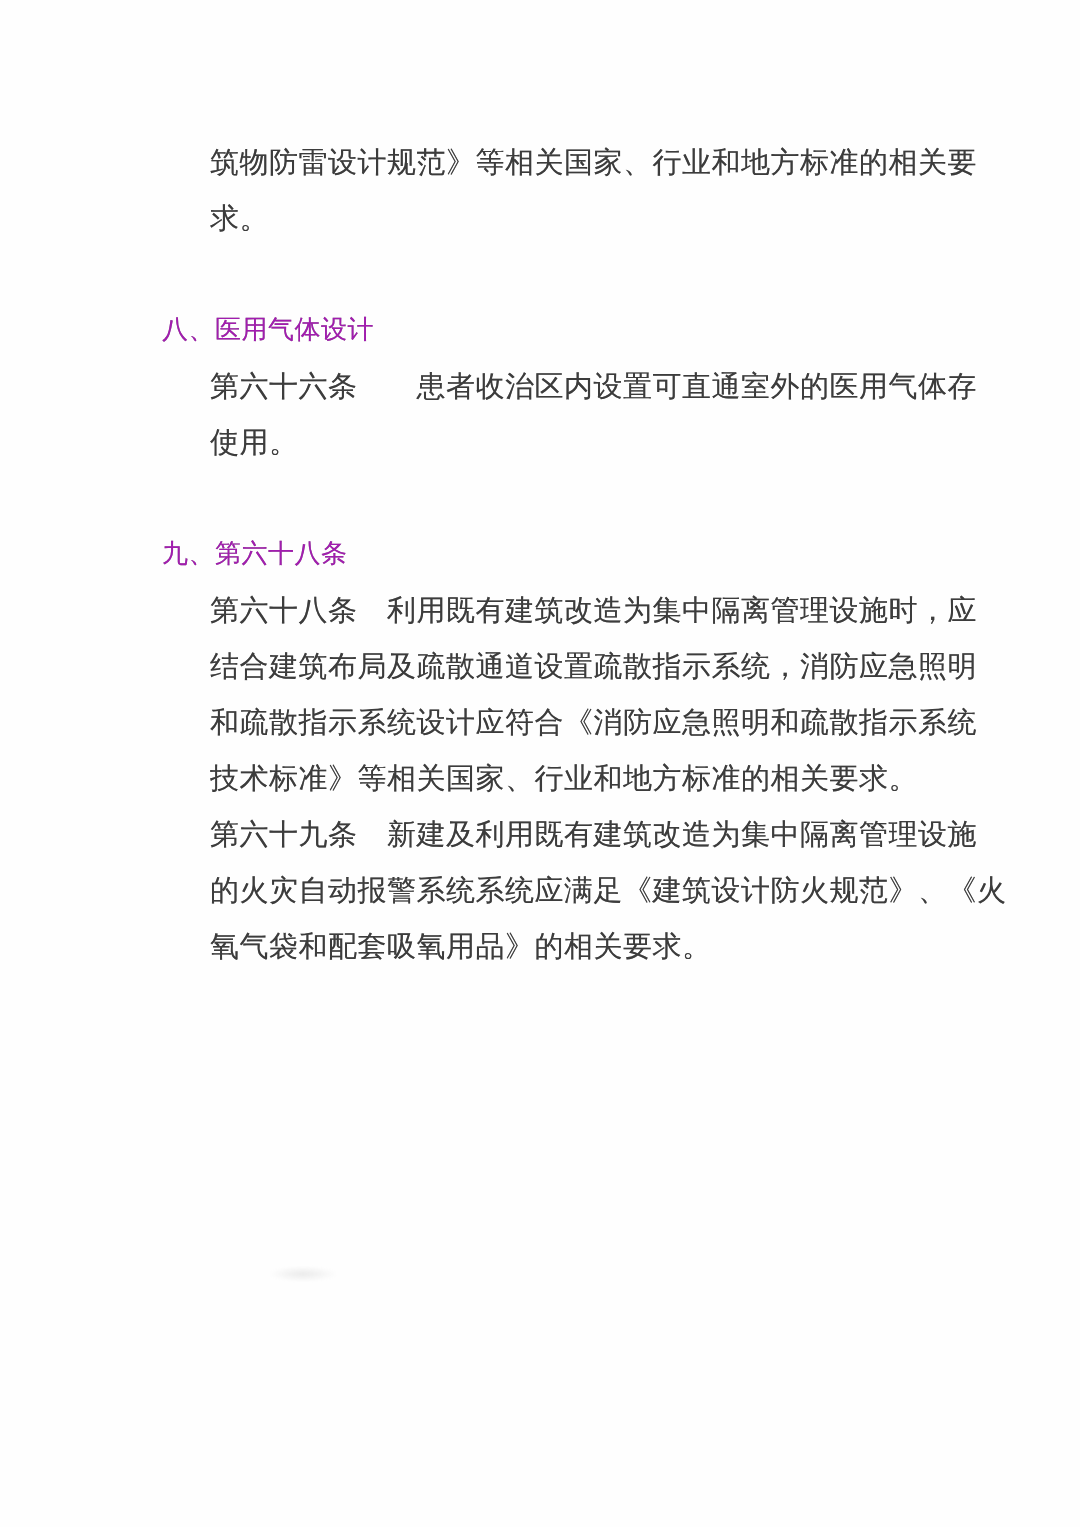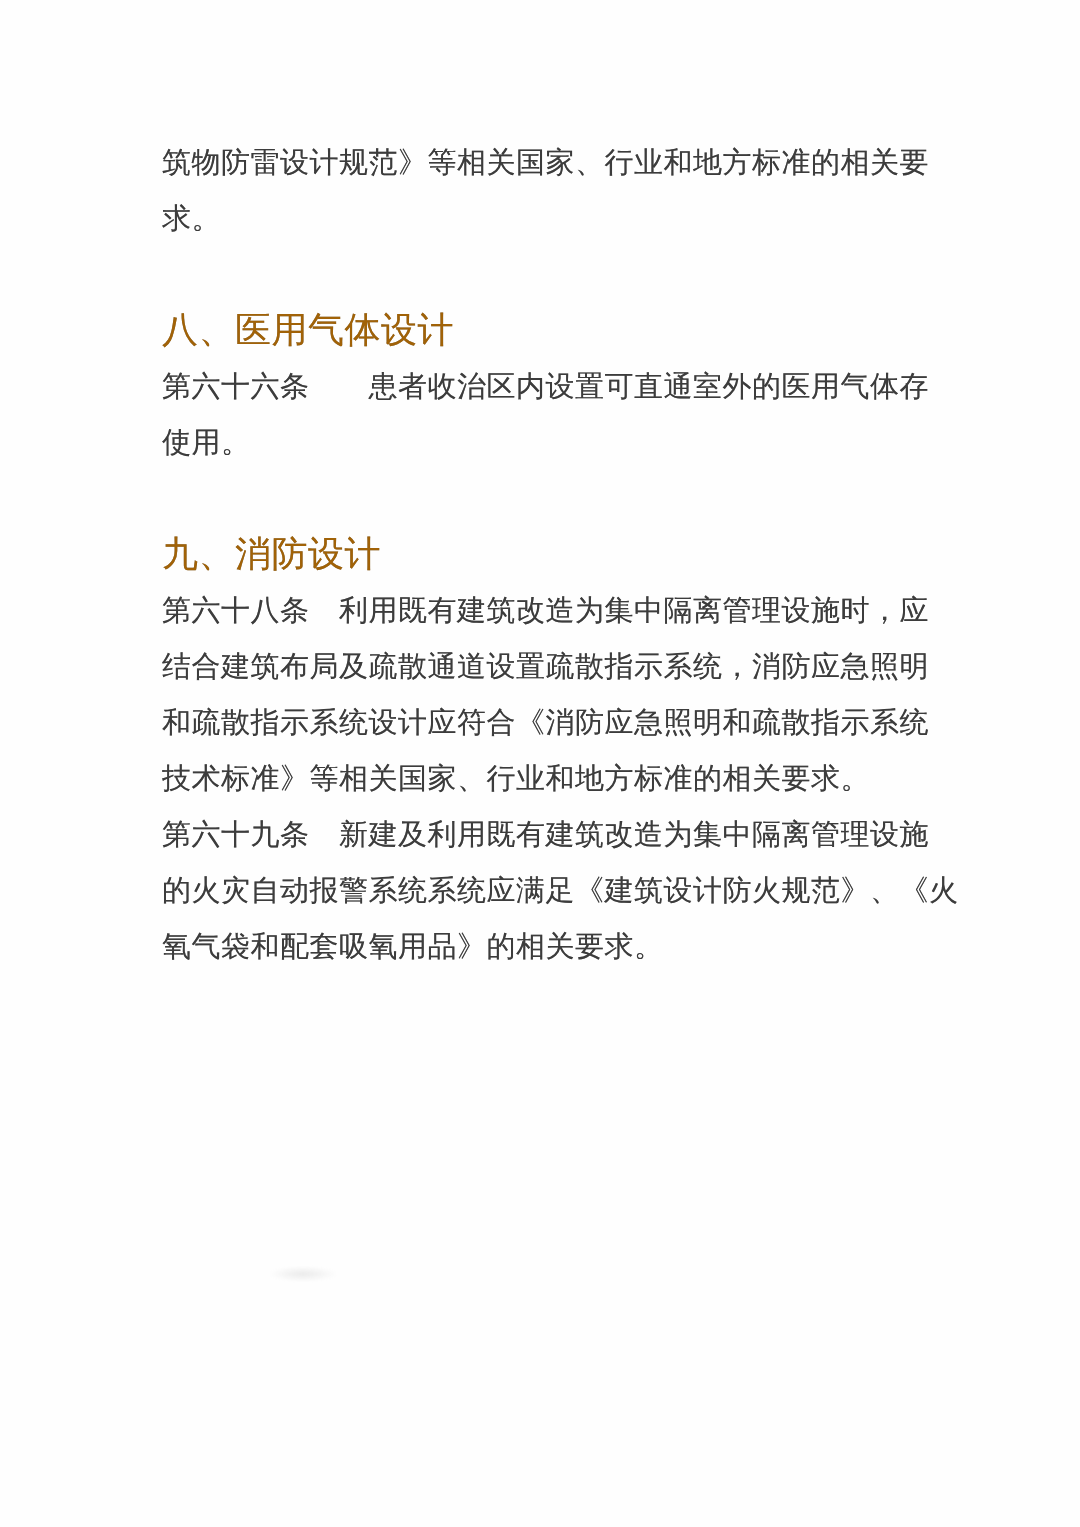--- a/index.html
+++ b/index.html
@@ -23,28 +23,29 @@
   }
   .line {
     font-size: 29px;
     line-height: 56px;
     height: 56px;
     letter-spacing: 0.5px;
     white-space: pre;
     color: #3c3c3c;
     
     text-shadow: 0 0 0.6px rgba(60,60,60,0.55);
+    margin-left: 48px;
   }
   .heading-line {
-    font-size: 36px;
+    font-size: 26px;
     line-height: 56px;
     height: 56px;
     letter-spacing: 0.5px;
     white-space: pre;
-    color: #a16207;
+    color: #a21caf;
     text-shadow: 0 0 0.6px rgba(60,60,60,0.55);
   }
   .spacer {
     height: 56px;
   }
   .smudge {
     position: absolute;
     left: 268px;
     top: 1266px;
     width: 70px;
@@ -64,21 +65,21 @@
 
     <div class="spacer"></div>
 
     <div class="heading-line">八、医用气体设计</div>
 
     <div class="line">第六十六条　　患者收治区内设置可直通室外的医用气体存</div>
     <div class="line">使用。</div>
 
     <div class="spacer"></div>
 
-    <div class="heading-line">九、消防设计</div>
+    <div class="heading-line">九、第六十八条</div>
 
 
     <div class="line">第六十八条　利用既有建筑改造为集中隔离管理设施时，应</div>
     <div class="line">结合建筑布局及疏散通道设置疏散指示系统，消防应急照明</div>
     <div class="line">和疏散指示系统设计应符合《消防应急照明和疏散指示系统</div>
     <div class="line">技术标准》等相关国家、行业和地方标准的相关要求。</div>
 
     <div class="line">第六十九条　新建及利用既有建筑改造为集中隔离管理设施</div>
     <div class="line">的火灾自动报警系统系统应满足《建筑设计防火规范》、《火</div>
     <div class="line">氧气袋和配套吸氧用品》的相关要求。</div>

